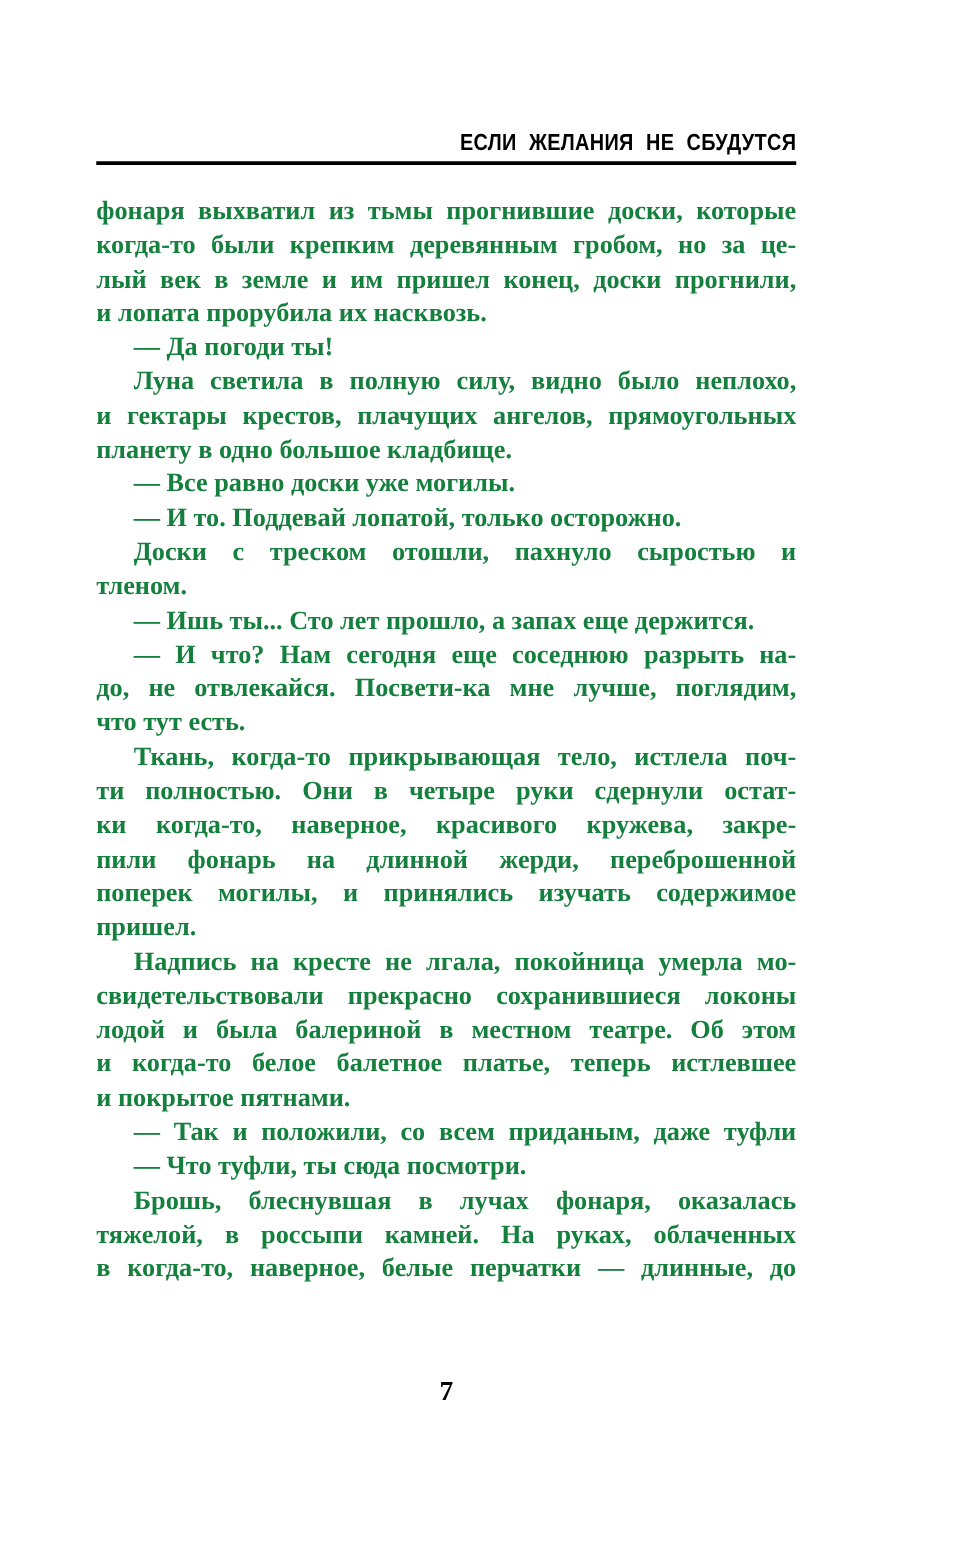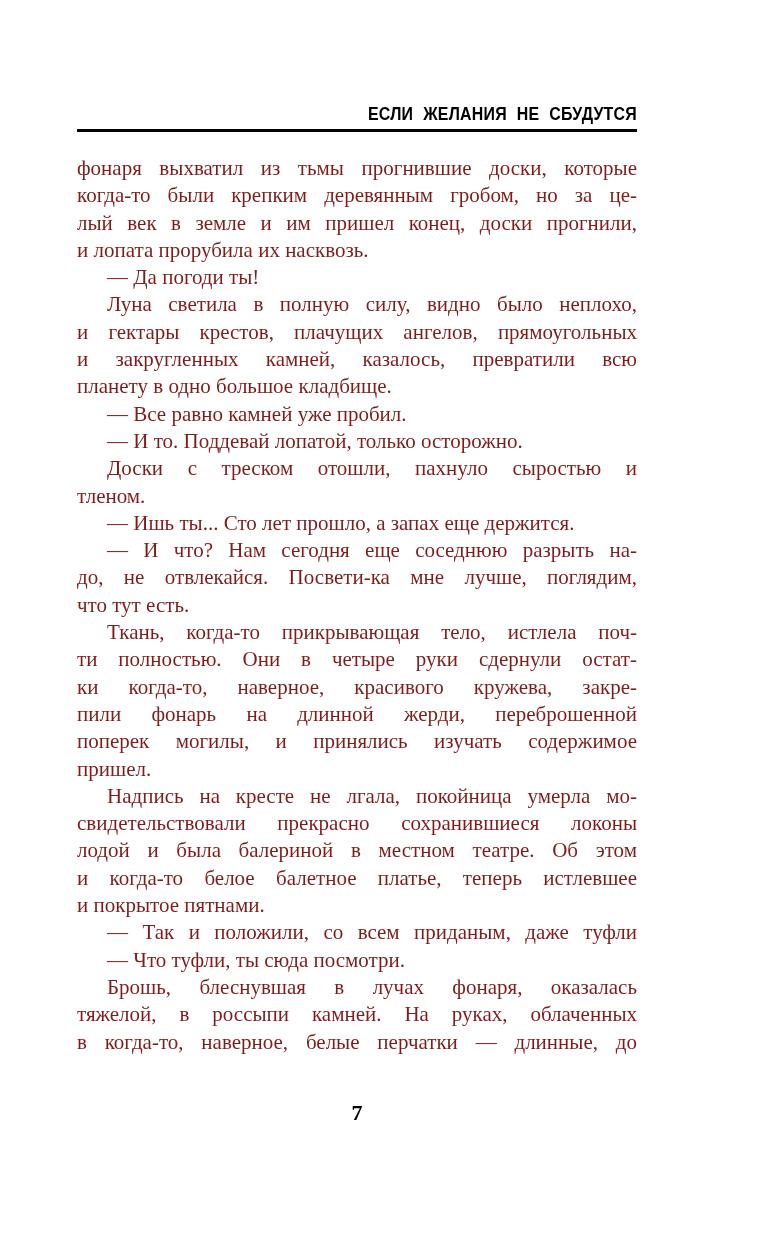--- a/index.html
+++ b/index.html
@@ -30,23 +30,23 @@
   }
   .header-rule {
     position: absolute;
     top: 129px; left: 77px; width: 560px;
     border-top: 3px solid #000;
   }
   .body-text {
     position: absolute;
     top: 155px; left: 77px; width: 560px;
     font-family: "Liberation Serif", serif;
-    font-weight: normal;
+    font-weight: bold;
     font-size: 21px;
-    color: #7f1d1d;
+    color: #15803d;
   }
   .line {
     height: 27.3px;
     line-height: 27.3px;
     text-align: justify;
     text-align-last: justify;
     overflow: hidden;
   }
   .line.last {
     text-align: right;
@@ -72,23 +72,22 @@
   <div class="running-header">ЕСЛИ ЖЕЛАНИЯ НЕ СБУДУТСЯ</div>
   <div class="header-rule"></div>
   <div class="body-text">
       <div class="line">фонаря выхватил из тьмы прогнившие доски, которые</div>
       <div class="line">когда-то были крепким деревянным гробом, но за це-</div>
       <div class="line">лый век в земле и им пришел конец, доски прогнили,</div>
       <div class="line last">и лопата прорубила их насквозь.</div>
       <div class="line indent last">— Да погоди ты!</div>
       <div class="line indent">Луна светила в полную силу, видно было неплохо,</div>
       <div class="line">и гектары крестов, плачущих ангелов, прямоугольных</div>
-      <div class="line">и закругленных камней, казалось, превратили всю</div>
       <div class="line last">планету в одно большое кладбище.</div>
-      <div class="line indent last">— Все равно камней уже пробил.</div>
+      <div class="line indent last">— Все равно доски уже могилы.</div>
       <div class="line indent last">— И то. Поддевай лопатой, только осторожно.</div>
       <div class="line indent">Доски с треском отошли, пахнуло сыростью и</div>
       <div class="line last">тленом.</div>
       <div class="line indent last">— Ишь ты... Сто лет прошло, а запах еще держится.</div>
       <div class="line indent">— И что? Нам сегодня еще соседнюю разрыть на-</div>
       <div class="line">до, не отвлекайся. Посвети-ка мне лучше, поглядим,</div>
       <div class="line last">что тут есть.</div>
       <div class="line indent">Ткань, когда-то прикрывающая тело, истлела поч-</div>
       <div class="line">ти полностью. Они в четыре руки сдернули остат-</div>
       <div class="line">ки когда-то, наверное, красивого кружева, закре-</div>

